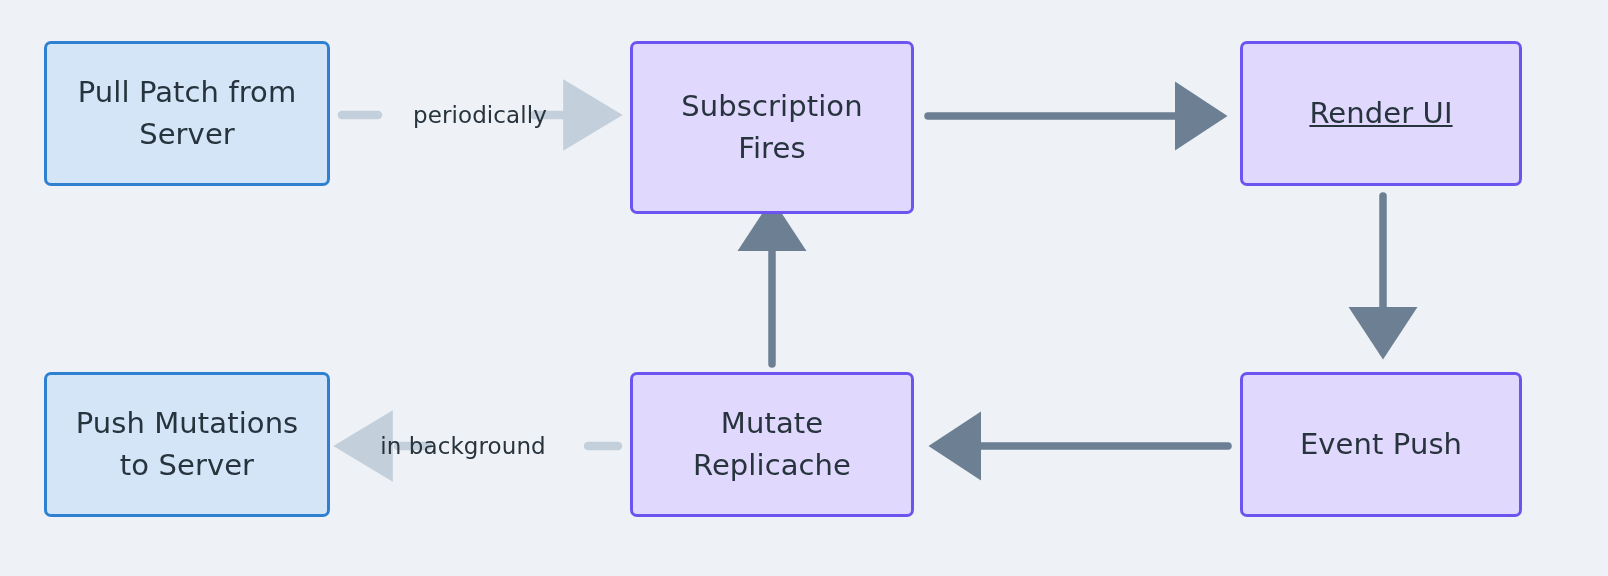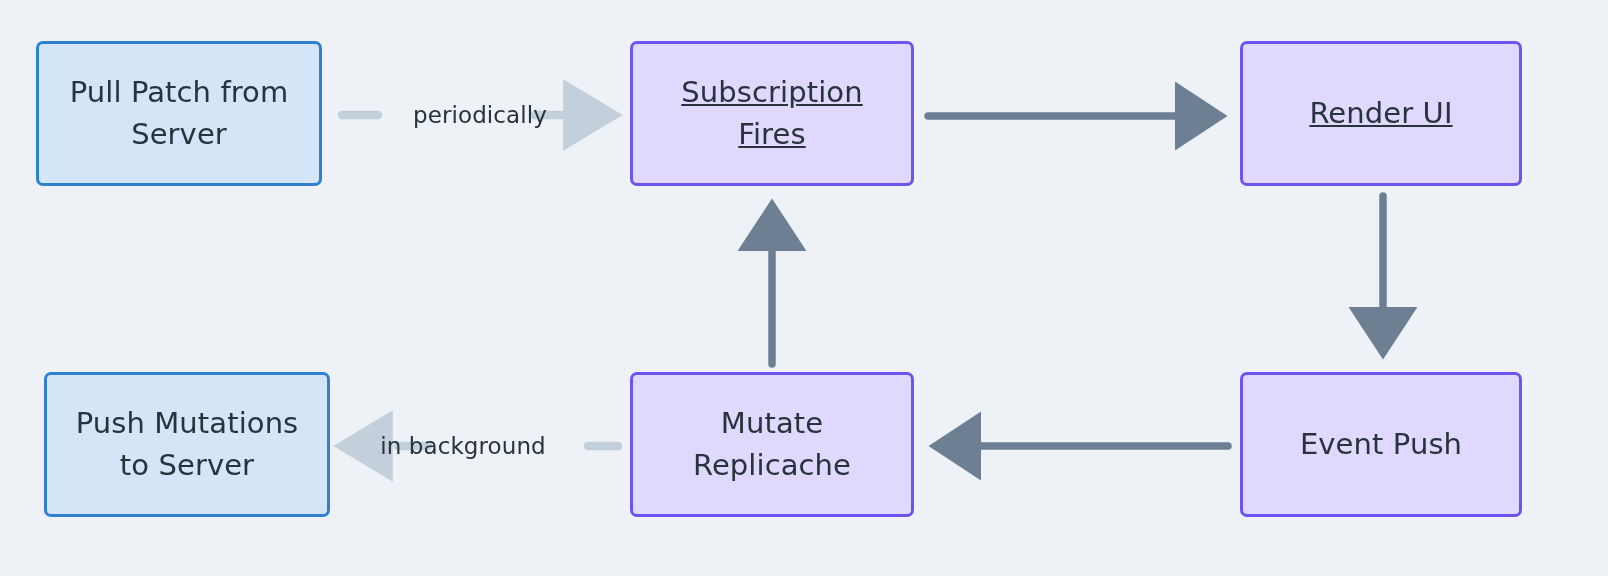--- a/index.html
+++ b/index.html
@@ -95,26 +95,26 @@
 
     <line x1="1383" y1="196" x2="1383" y2="352" stroke="#6c7f93" stroke-width="7.5" stroke-linecap="round" marker-end="url(#ah-solid-d)"></line>
 
     <line x1="1228" y1="446" x2="936" y2="446" stroke="#6c7f93" stroke-width="7.5" stroke-linecap="round" marker-end="url(#ah-solid-l)"></line>
 
     <line x1="772" y1="364" x2="772" y2="206" stroke="#6c7f93" stroke-width="7.5" stroke-linecap="round" marker-end="url(#ah-solid-u)"></line>
 
     <line x1="618" y1="446" x2="352" y2="446" stroke="#c3cfdb" stroke-width="8.5" stroke-linecap="round" stroke-dasharray="30 160" marker-end="url(#ah-dash-l)"></line>
   </svg>
 
-  <div class="node node-blue" style="left:36px; top:41px; width:286px; height:145px;">
+  <div class="node node-blue" style="left:44px; top:41px; width:286px; height:145px;">
     <span class="node-label">Pull Patch from
 Server</span>
   </div>
 
-  <div class="node node-purple" style="left:630px; top:41px; width:284px; height:145px;text-decoration:underline;">
+  <div class="node node-purple" style="left:630px; top:41px; width:284px; height:173px;">
     <span class="node-label">Subscription
 Fires</span>
   </div>
 
   <div class="node node-purple" style="left:1240px; top:41px; width:282px; height:145px;text-decoration:underline;">
     <span class="node-label">Render UI</span>
   </div>
 
   <div class="node node-blue" style="left:44px; top:372px; width:286px; height:145px;">
     <span class="node-label">Push Mutations

